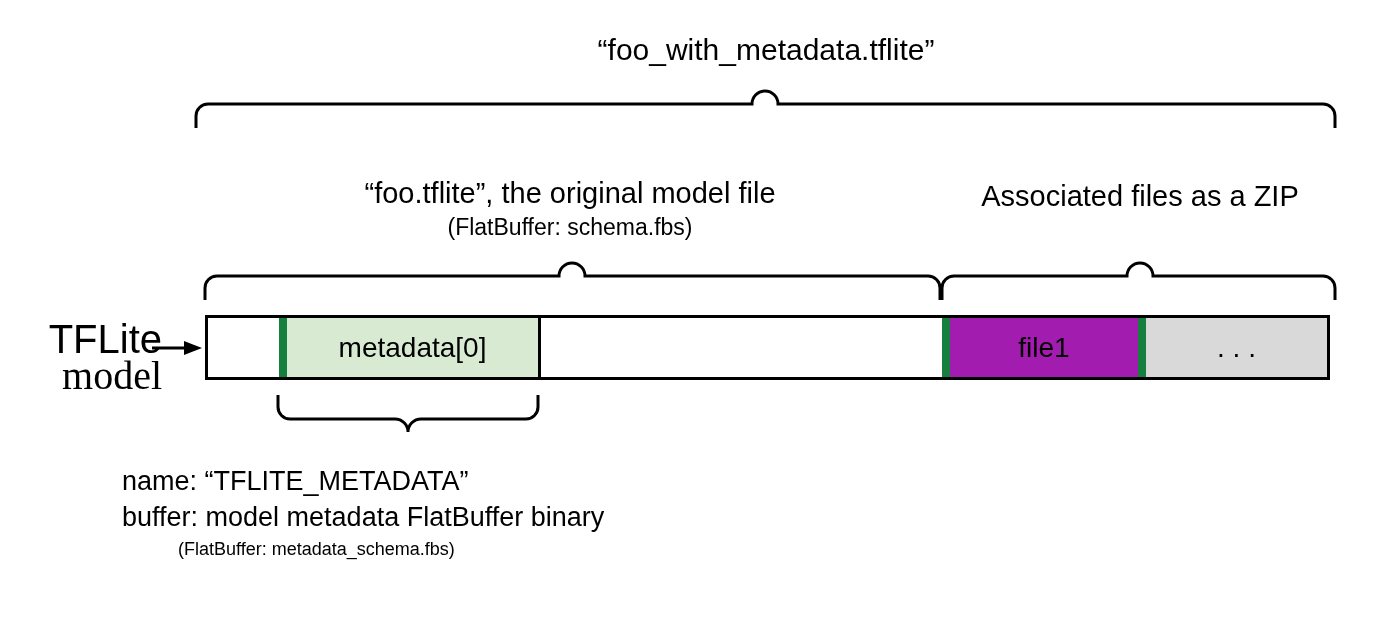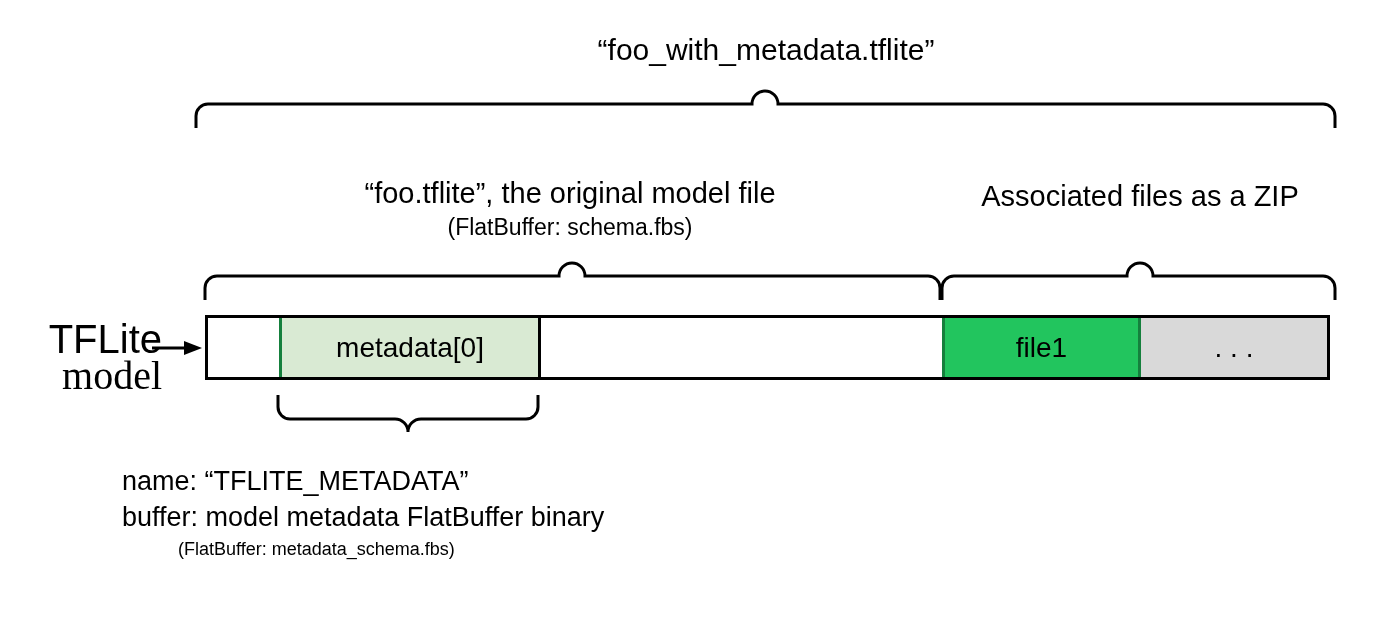--- a/index.html
+++ b/index.html
@@ -44,21 +44,21 @@
     box-sizing:border-box;
     border:3px solid #000;
     background:#ffffff;
   }
   .seg{
     position:absolute;
     box-sizing:border-box;
     display:flex;align-items:center;justify-content:center;
     top:0;height:100%;
   }
-  .seg-border-l{border-left:3px solid #15803d;}
+  .seg-border-l{border-left:8px solid #15803d;}
   .seg-border-r{border-right:3px solid #000;}
 
   .svg-layer{position:absolute;left:0;top:0;overflow:visible;}
   .brace path{fill:none;stroke:#000;stroke-width:3;stroke-linecap:butt;}
   .arrow path{fill:none;stroke:#000;stroke-width:3;}
   .arrow polygon{fill:#000;}
 </style>
 </head>
 <body>
 
@@ -122,21 +122,21 @@
     </div>
 
     <div class="seg seg-border-l seg-border-r" style="left:71px;width:262px;background:#d9ead3;">
       <span class="cell-label">metadata[0]</span>
     </div>
 
     <div class="seg" style="left:333px;width:401px;">
       <span class="cell-label"></span>
     </div>
 
-    <div class="seg seg-border-l" style="left:734px;width:196px;background:#22c55e;">
+    <div class="seg seg-border-l" style="left:734px;width:196px;background:#a21caf;">
       <span class="cell-label">file1</span>
     </div>
 
     <div class="seg seg-border-l" style="left:930px;width:189px;background:#d9d9d9;">
       <span class="cell-label">. . .</span>
     </div>
   </div>
 
   <svg class="svg-layer brace" width="1382" height="621" viewBox="0 0 1382 621" style="left:0;top:0;">
     <path d="M 278,395

